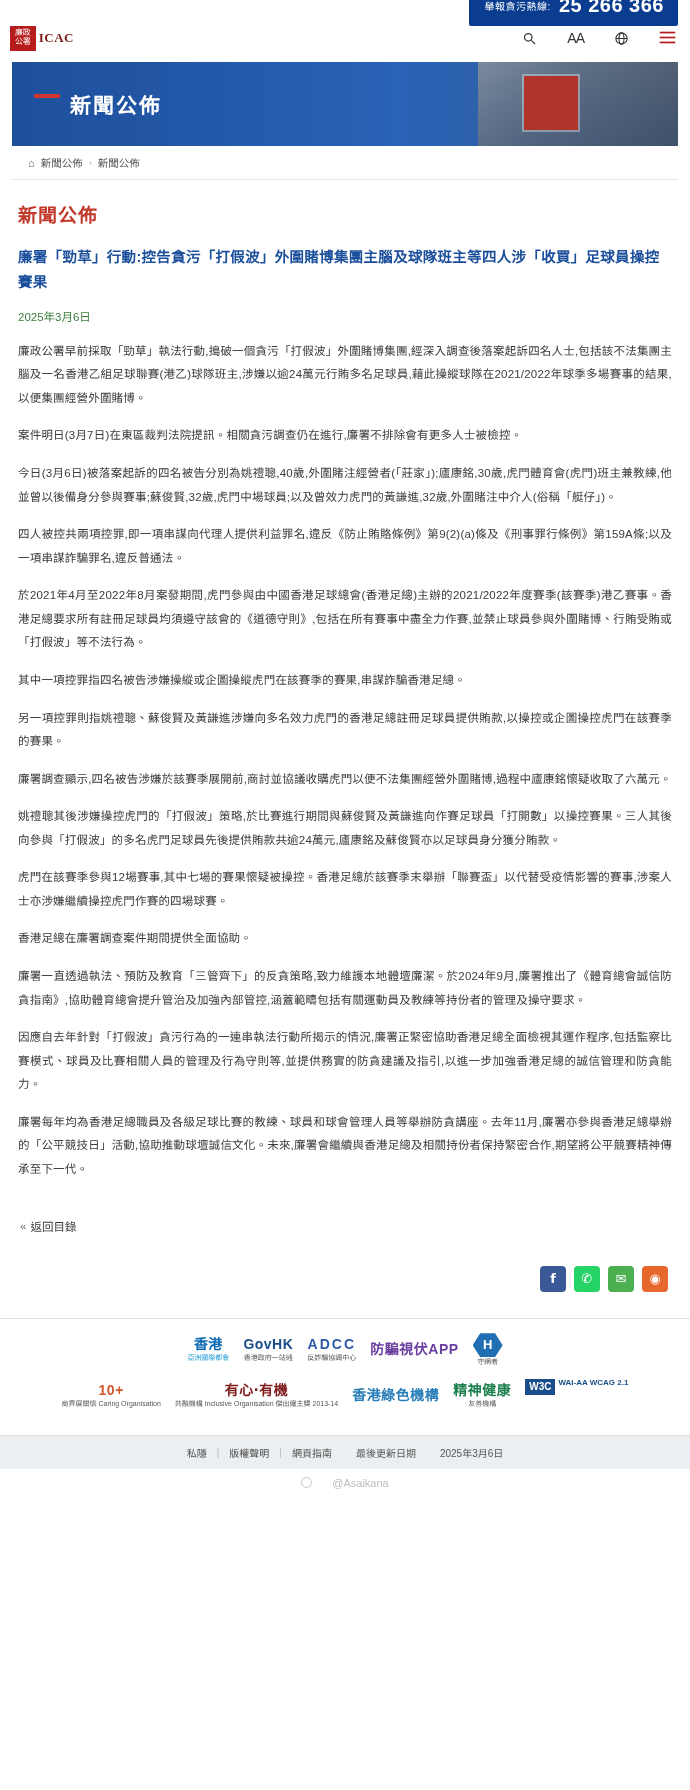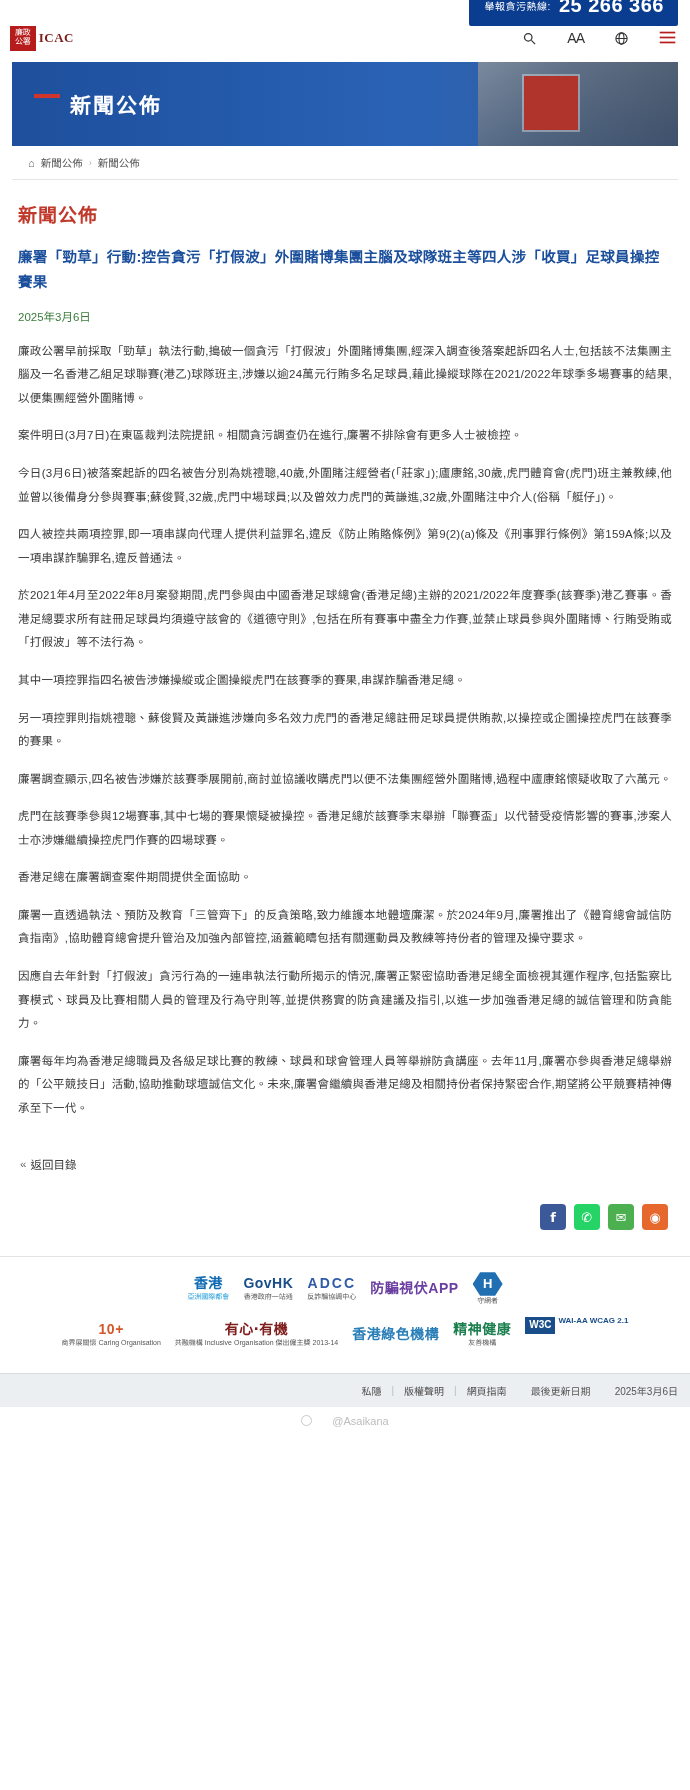--- a/index.html
+++ b/index.html
@@ -216,21 +216,21 @@
     width:30px;height:30px;background:#1f6fb2;color:#fff;font-size:13px;font-weight:bold;
     display:flex;align-items:center;justify-content:center;
     clip-path: polygon(25% 3%,75% 3%,100% 50%,75% 97%,25% 97%,0 50%);
   }
 
   
   .bottombar {
     background:#eceff1;
     border-top:1px solid #dcdcdc;
     padding: 9px 12px;
-    display:flex; align-items:center; justify-content:flex-end; gap:10px;
+    display:flex; align-items:center; justify-content:center; gap:10px;
     font-size: 10px; color:#555;
   }
   .bottombar .lk { color:#4a4a4a; text-decoration:none; cursor:pointer; }
   .bottombar .vsep { color:#bbb; }
   .bottombar .upd { color:#555; margin-left: 14px; }
 
   .watermark {
     text-align:center;
     padding: 8px 0 12px 0;
     color:#bdbdbd;
@@ -306,20 +306,21 @@
     <div class="news-date">2025年3月6日</div>
 
     <p>廉政公署早前採取「勁草」執法行動,搗破一個貪污「打假波」外圍賭博集團,經深入調查後落案起訴四名人士,包括該不法集團主腦及一名香港乙組足球聯賽(港乙)球隊班主,涉嫌以逾24萬元行賄多名足球員,藉此操縱球隊在2021/2022年球季多場賽事的結果,以便集團經營外圍賭博。</p>
     <p>案件明日(3月7日)在東區裁判法院提訊。相關貪污調查仍在進行,廉署不排除會有更多人士被檢控。</p>
     <p>今日(3月6日)被落案起訴的四名被告分別為姚禮聰,40歲,外圍賭注經營者(「莊家」);廬康銘,30歲,虎門體育會(虎門)班主兼教練,他並曾以後備身分參與賽事;蘇俊賢,32歲,虎門中場球員;以及曾效力虎門的黃謙進,32歲,外圍賭注中介人(俗稱「艇仔」)。</p>
     <p>四人被控共兩項控罪,即一項串謀向代理人提供利益罪名,違反《防止賄賂條例》第9(2)(a)條及《刑事罪行條例》第159A條;以及一項串謀詐騙罪名,違反普通法。</p>
     <p>於2021年4月至2022年8月案發期間,虎門參與由中國香港足球總會(香港足總)主辦的2021/2022年度賽季(該賽季)港乙賽事。香港足總要求所有註冊足球員均須遵守該會的《道德守則》,包括在所有賽事中盡全力作賽,並禁止球員參與外圍賭博、行賄受賄或「打假波」等不法行為。</p>
     <p>其中一項控罪指四名被告涉嫌操縱或企圖操縱虎門在該賽季的賽果,串謀詐騙香港足總。</p>
     <p>另一項控罪則指姚禮聰、蘇俊賢及黃謙進涉嫌向多名效力虎門的香港足總註冊足球員提供賄款,以操控或企圖操控虎門在該賽季的賽果。</p>
     <p>廉署調查顯示,四名被告涉嫌於該賽季展開前,商討並協議收購虎門以便不法集團經營外圍賭博,過程中廬康銘懷疑收取了六萬元。</p>
+    <p>姚禮聰其後涉嫌操控虎門的「打假波」策略,於比賽進行期間與蘇俊賢及黃謙進向作賽足球員「打開數」以操控賽果。三人其後向參與「打假波」的多名虎門足球員先後提供賄款共逾24萬元,廬康銘及蘇俊賢亦以足球員身分獲分賄款。</p>
     <p>虎門在該賽季參與12場賽事,其中七場的賽果懷疑被操控。香港足總於該賽季末舉辦「聯賽盃」以代替受疫情影響的賽事,涉案人士亦涉嫌繼續操控虎門作賽的四場球賽。</p>
     <p>香港足總在廉署調查案件期間提供全面協助。</p>
     <p>廉署一直透過執法、預防及教育「三管齊下」的反貪策略,致力維護本地體壇廉潔。於2024年9月,廉署推出了《體育總會誠信防貪指南》,協助體育總會提升管治及加強內部管控,涵蓋範疇包括有關運動員及教練等持份者的管理及操守要求。</p>
     <p>因應自去年針對「打假波」貪污行為的一連串執法行動所揭示的情況,廉署正緊密協助香港足總全面檢視其運作程序,包括監察比賽模式、球員及比賽相關人員的管理及行為守則等,並提供務實的防貪建議及指引,以進一步加強香港足總的誠信管理和防貪能力。</p>
     <p>廉署每年均為香港足總職員及各級足球比賽的教練、球員和球會管理人員等舉辦防貪講座。去年11月,廉署亦參與香港足總舉辦的「公平競技日」活動,協助推動球壇誠信文化。未來,廉署會繼續與香港足總及相關持份者保持緊密合作,期望將公平競賽精神傳承至下一代。</p>
 
     <div class="back">
       <span class="chev">«</span>
       <span>返回目錄</span>
     </div>

